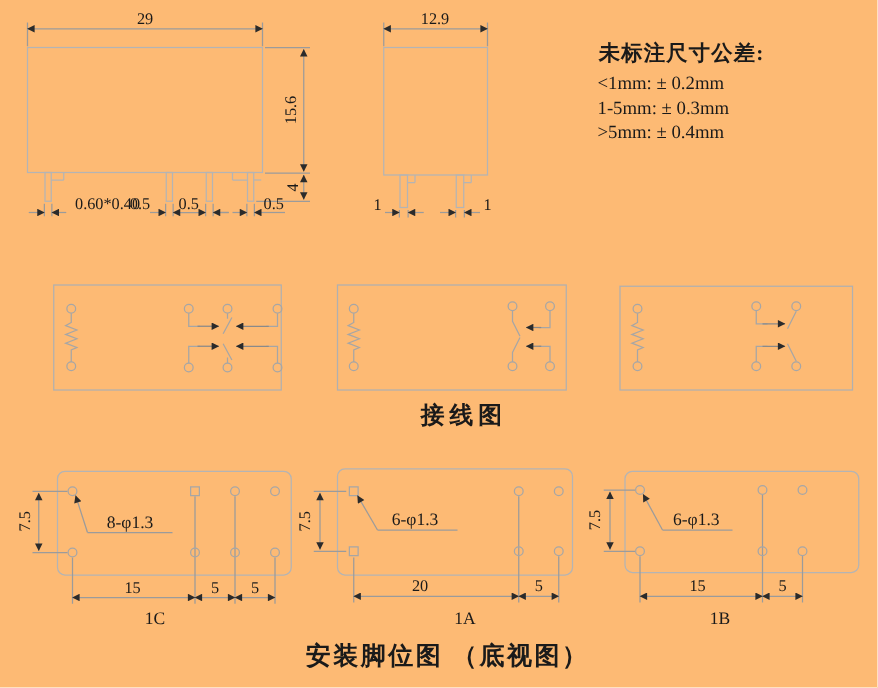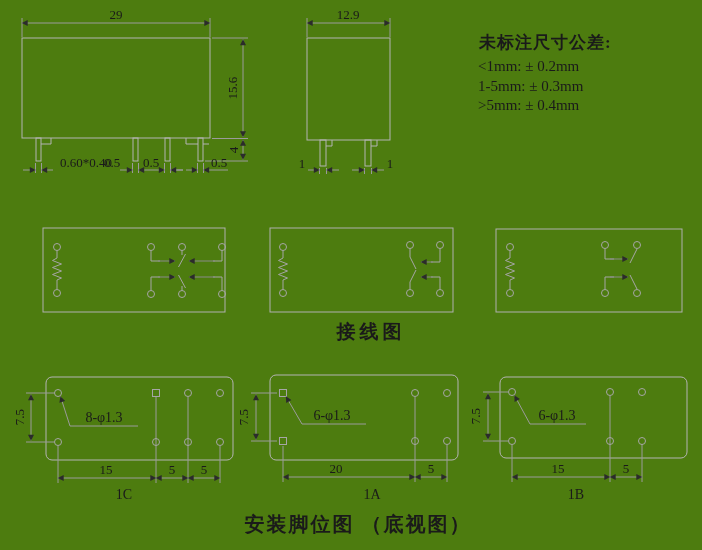--- a/index.html
+++ b/index.html
@@ -1,16 +1,16 @@
 <!DOCTYPE html>
 <html><head>
 <meta charset="utf-8">
 <style>
   html,body{margin:0;padding:0;background:#ffffff;}
-  .page{position:relative;width:702px;height:550px;background:#4d7c0f;overflow:hidden;
+  .page{position:relative;width:702px;height:550px;background:#fdba74;overflow:hidden;
         font-family:"Liberation Serif","DejaVu Serif",serif;}
   svg{position:absolute;left:0;top:0;}
   svg text{fill:#1a1a1a;font-family:"Liberation Serif","DejaVu Serif",serif;}
   .dim{font-size:13px;}
   .callout{font-size:14px;}
   .part-label{font-size:14px;}
   .cap{font-size:19px;font-weight:bold;letter-spacing:4px;}
   .cap2{font-size:20px;font-weight:bold;letter-spacing:2px;}
   .tol-title{font-size:17px;font-weight:bold;letter-spacing:1px;}
   .tol-line{font-size:15px;}

